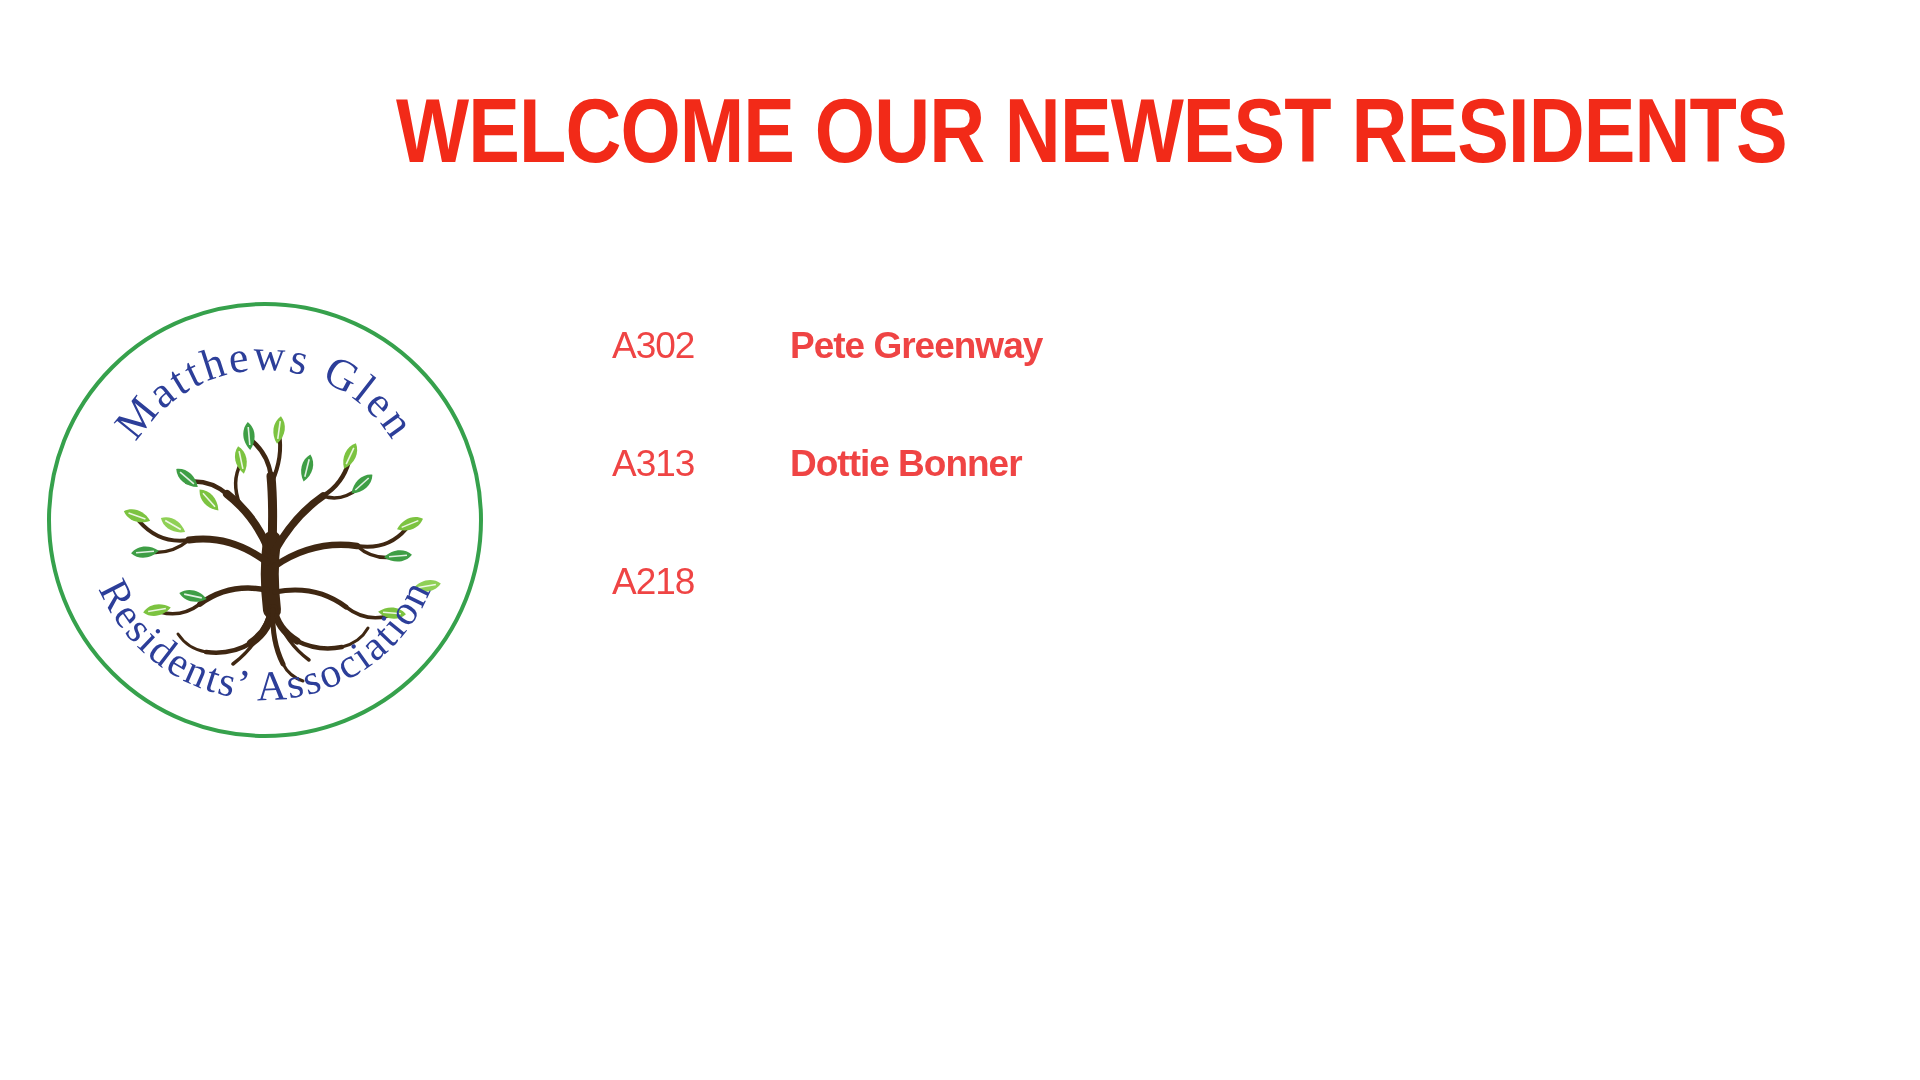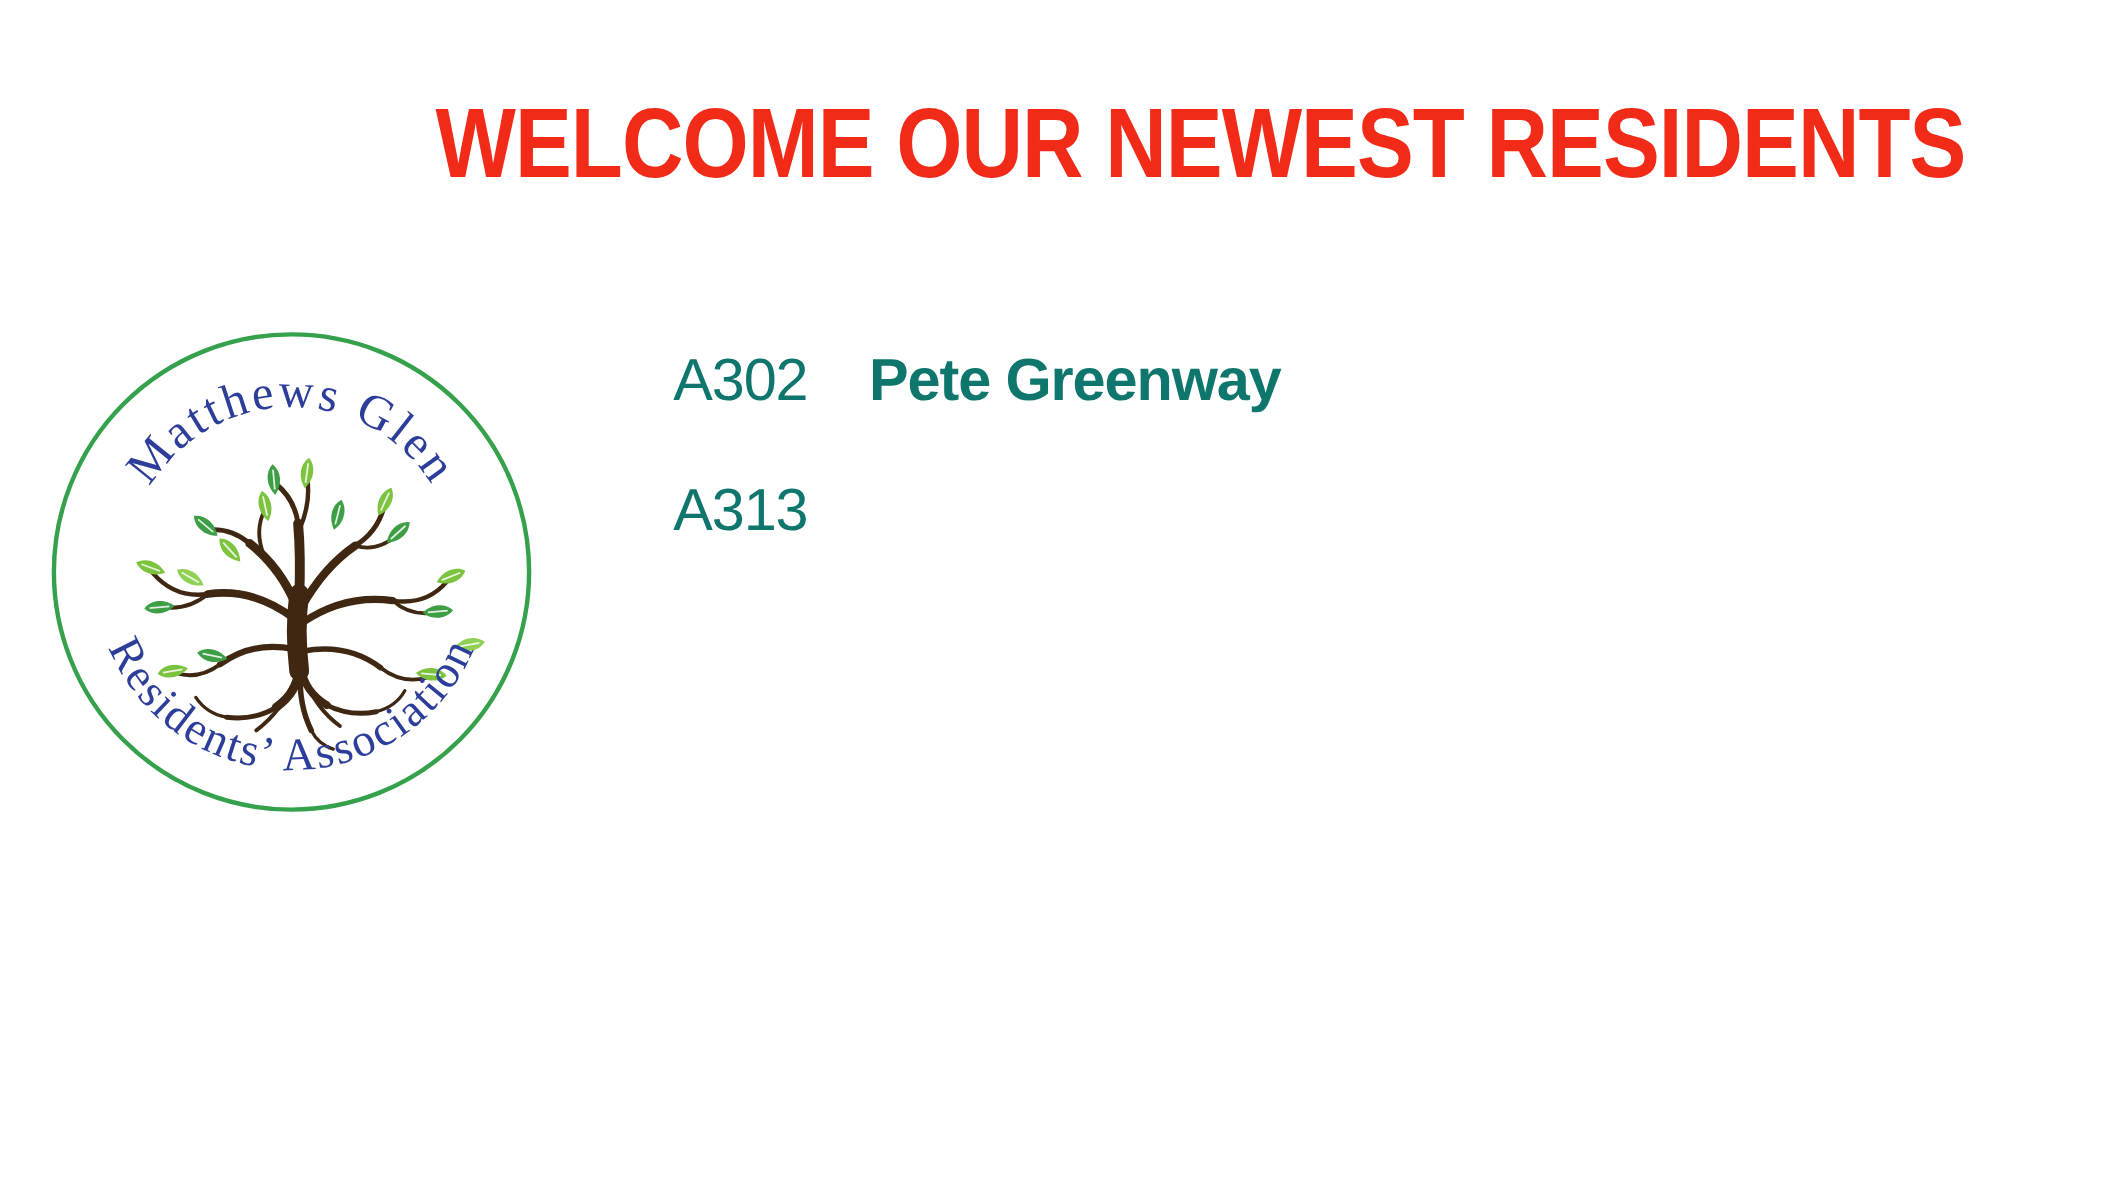--- a/index.html
+++ b/index.html
@@ -42,22 +42,22 @@
   .lf-b{fill:#3E9E45;}
   .lf-c{fill:#8FD055;}
   .residents{
     position:absolute;
     left:612px;top:287px;
   }
   .row{
     display:flex;
     align-items:center;
     height:118px;
-    font-size:54px;
-    color:#0f766e;
+    font-size:37px;
+    color:#ef4444;
     letter-spacing:-1px;
   }
   .unit{
     width:178px;
     font-weight:400;
     flex:none;
   }
   .name{
     font-weight:700;
     white-space:nowrap;
@@ -146,20 +146,22 @@
     </svg>
   </div>
 
   <div class="residents">
     <div class="row">
       <span class="unit">A302</span>
       <span class="name">Pete Greenway</span>
     </div>
     <div class="row">
       <span class="unit">A313</span>
+      <span class="name">Dottie Bonner</span>
     </div>
     <div class="row">
+      <span class="unit">A218</span>
     </div>
     <div class="row">
     </div>
   </div>
 
 </div>
 
 </body></html>

